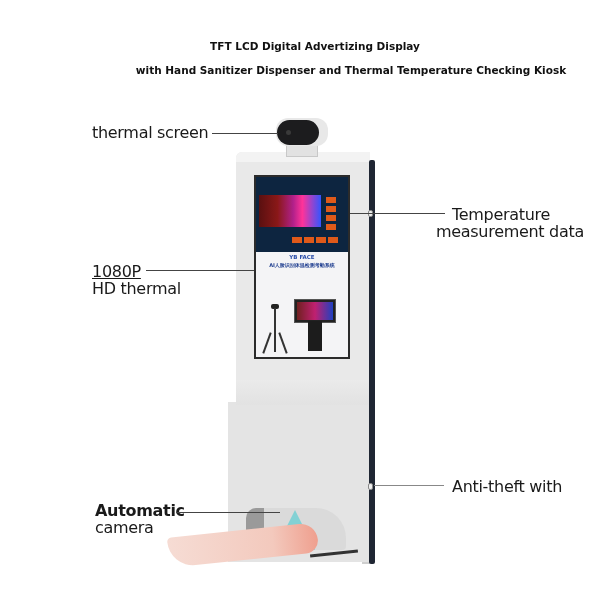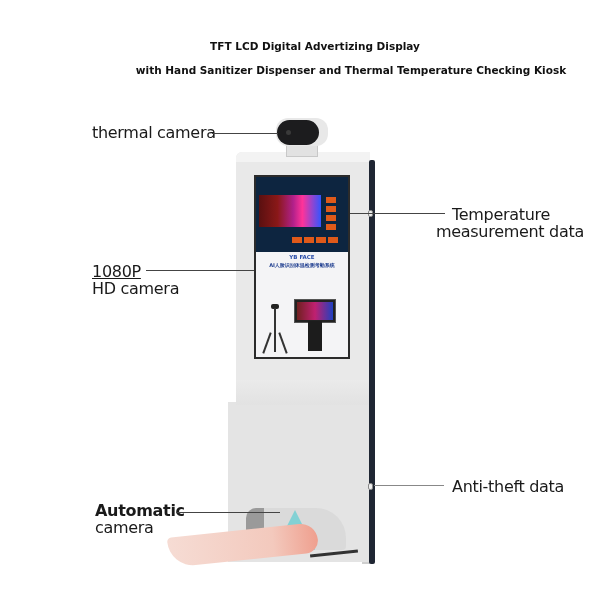--- a/index.html
+++ b/index.html
@@ -94,29 +94,29 @@
     </div>
   </div>
 
   <div class="spray-housing"></div>
   <div class="spray-nozzle"></div>
   <div class="spray-cone"></div>
   <div class="tray"></div>
   <div class="hand"></div>
 </div>
 
-<div class="label" style="left:92px;top:124px;">thermal camera</div>
+<div class="label" style="left:92px;top:124px;">thermal screen</div>
 <div class="line" style="left:212px;top:133px;width:66px;"></div>
 
 <div class="label" style="left:452px;top:206px;">Temperature</div>
 <div class="label" style="left:436px;top:223px;">measurement data</div>
 <div class="line" style="left:350px;top:213px;width:95px;"></div>
 
 <div class="label" style="left:92px;top:263px;text-decoration:underline;">1080P</div>
-<div class="label" style="left:92px;top:280px;">HD camera</div>
+<div class="label" style="left:92px;top:280px;">HD thermal</div>
 <div class="line" style="left:146px;top:270px;width:108px;"></div>
 
-<div class="label" style="left:452px;top:478px;">Anti-theft data</div>
+<div class="label" style="left:452px;top:478px;">Anti-theft with</div>
 <div class="line" style="left:374px;top:485px;width:70px;background:#888;"></div>
 
 <div class="label" style="left:95px;top:502px;font-weight:bold;">Automatic</div>
 <div class="label" style="left:95px;top:519px;">camera</div>
 <div class="line" style="left:176px;top:512px;width:104px;"></div>
 
 </body></html>

